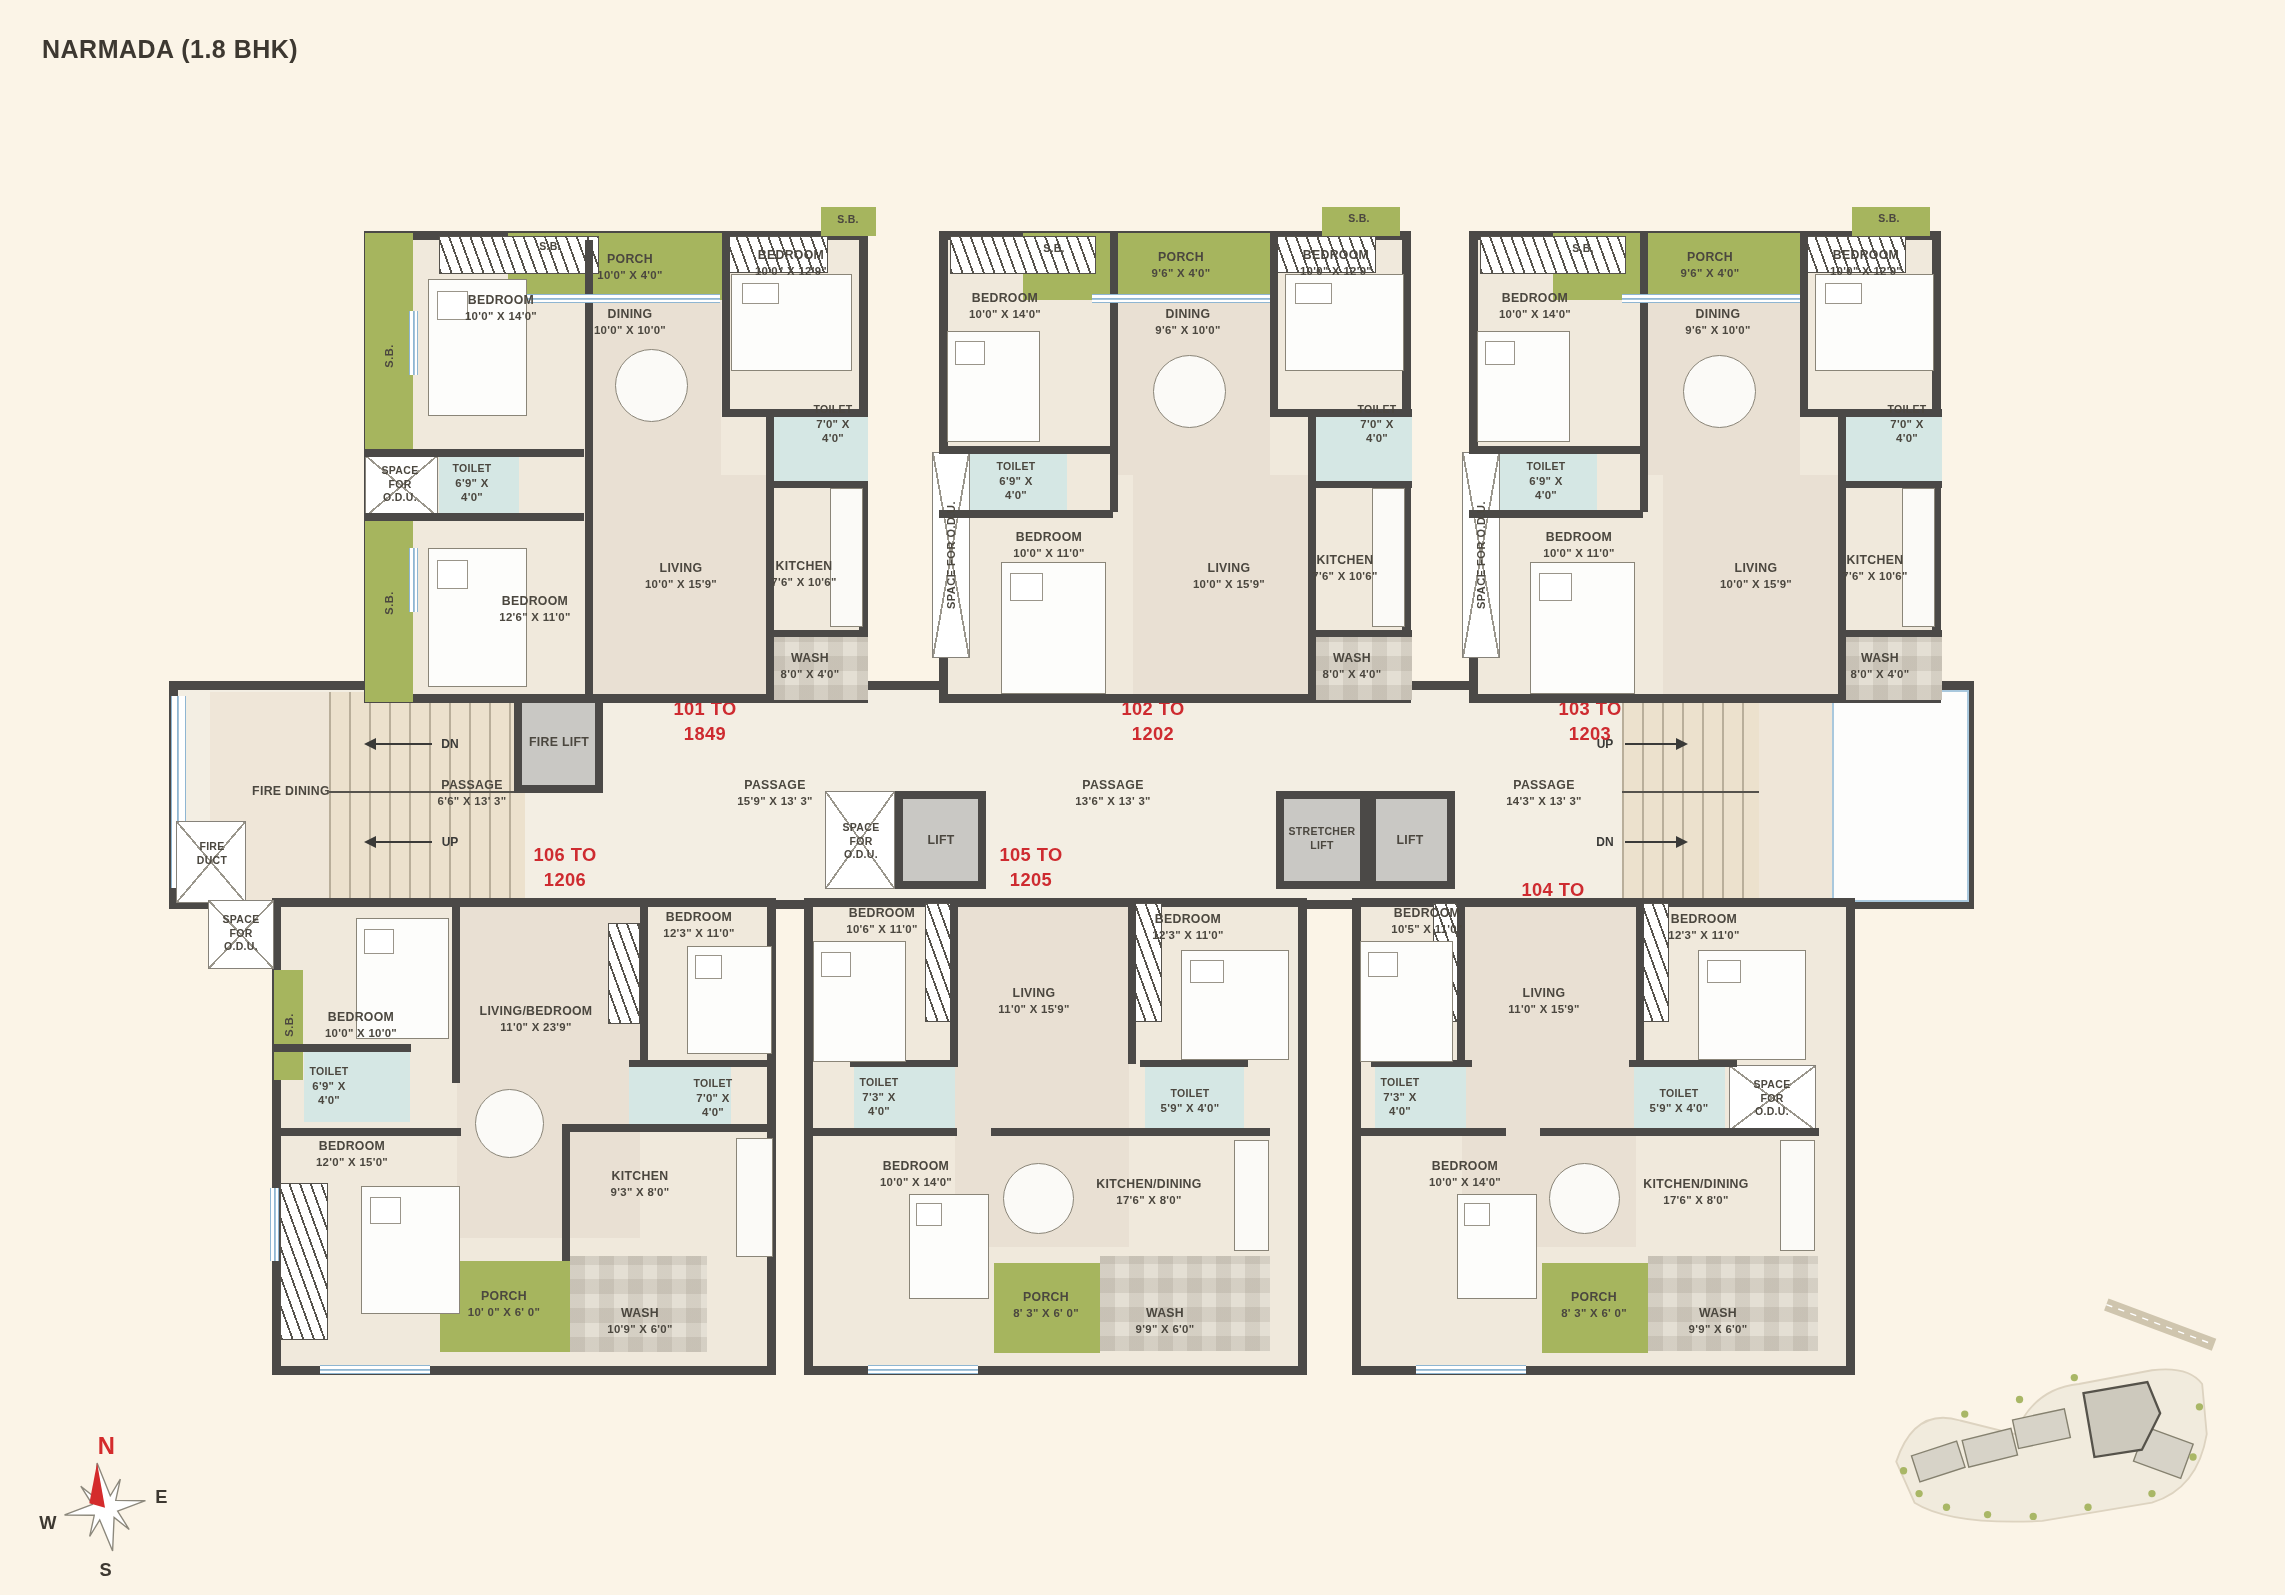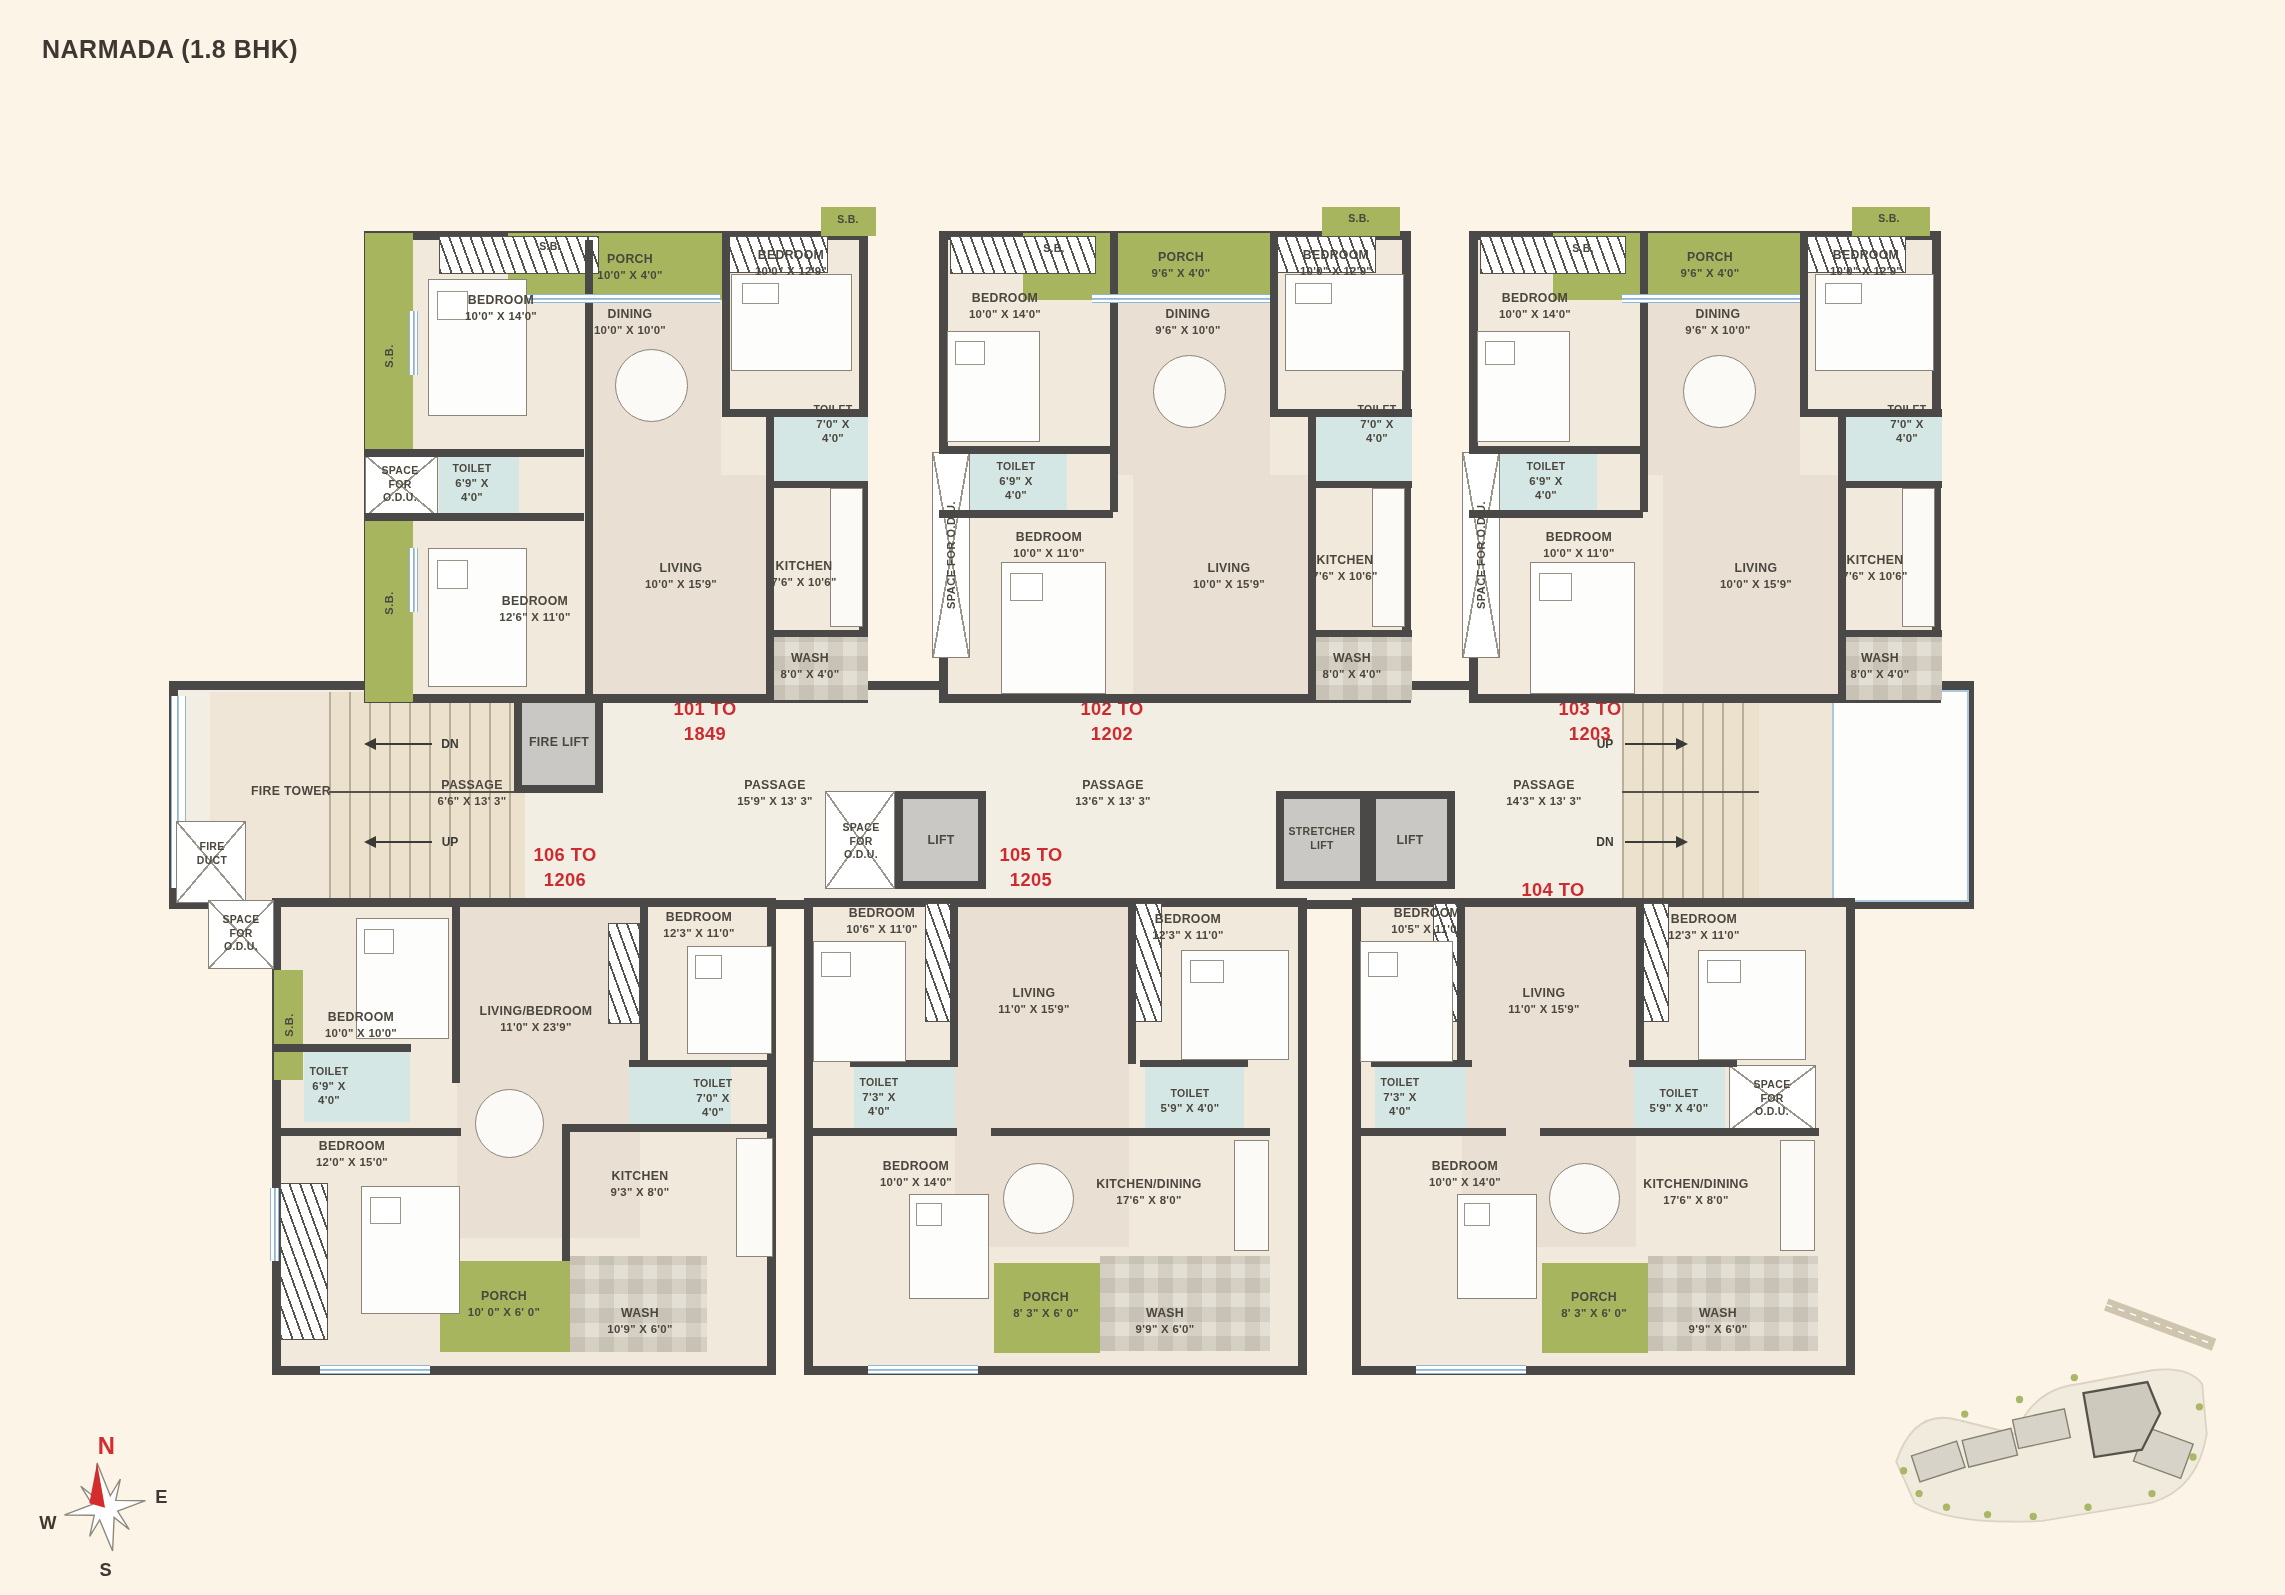--- a/index.html
+++ b/index.html
@@ -57,21 +57,21 @@
   <div class="st lift" style="left:1276px;top:791px;width:92px;height:98px"></div>
   <div class="st lift" style="left:1368px;top:791px;width:87px;height:98px"></div>
   <div class="aline aL" style="left:370px;top:743px;width:62px"></div>
   <div class="aline aL" style="left:370px;top:841px;width:62px"></div>
   <div class="aline aR" style="left:1625px;top:743px;width:57px"></div>
   <div class="aline aR" style="left:1625px;top:841px;width:57px"></div>
   <div class="dirlbl" style="left:450px;top:744px">DN</div>
   <div class="dirlbl" style="left:450px;top:842px">UP</div>
   <div class="dirlbl" style="left:1605px;top:744px">UP</div>
   <div class="dirlbl" style="left:1605px;top:842px">DN</div>
-  <div class="lbl" style="left:291px;top:792px">FIRE TOWER</div>
+  <div class="lbl" style="left:291px;top:792px">FIRE DINING</div>
   <div class="lbl sm" style="left:212px;top:854px">
       <div>FIRE</div>
       <div>DUCT</div>
     </div>
   <div class="lbl" style="left:559px;top:743px">FIRE LIFT</div>
   <div class="lbl sm" style="left:861px;top:841px">
       <div>SPACE</div>
       <div>FOR</div>
       <div>O.D.U.</div>
     </div>
@@ -94,21 +94,21 @@
       <div class="d">13'6" X 13' 3"</div>
     </div>
   <div class="lbl" style="left:1544px;top:793px">
       <div>PASSAGE</div>
       <div class="d">14'3" X 13' 3"</div>
     </div>
   <div class="range" style="left:705px;top:722px">
       <div>101 TO</div>
       <div>1849</div>
     </div>
-  <div class="range" style="left:1112px;top:722px">
+  <div class="range" style="left:1153px;top:722px">
       <div>102 TO</div>
       <div>1202</div>
     </div>
   <div class="range" style="left:1590px;top:722px">
       <div>103 TO</div>
       <div>1203</div>
     </div>
   <div class="range" style="left:565px;top:868px">
       <div>106 TO</div>
       <div>1206</div>

